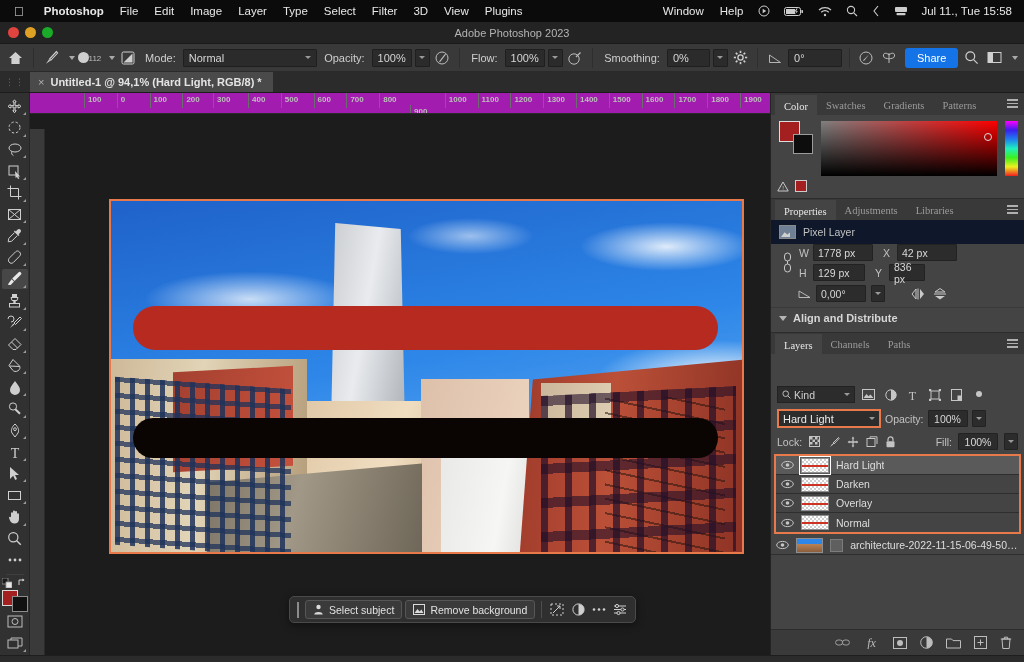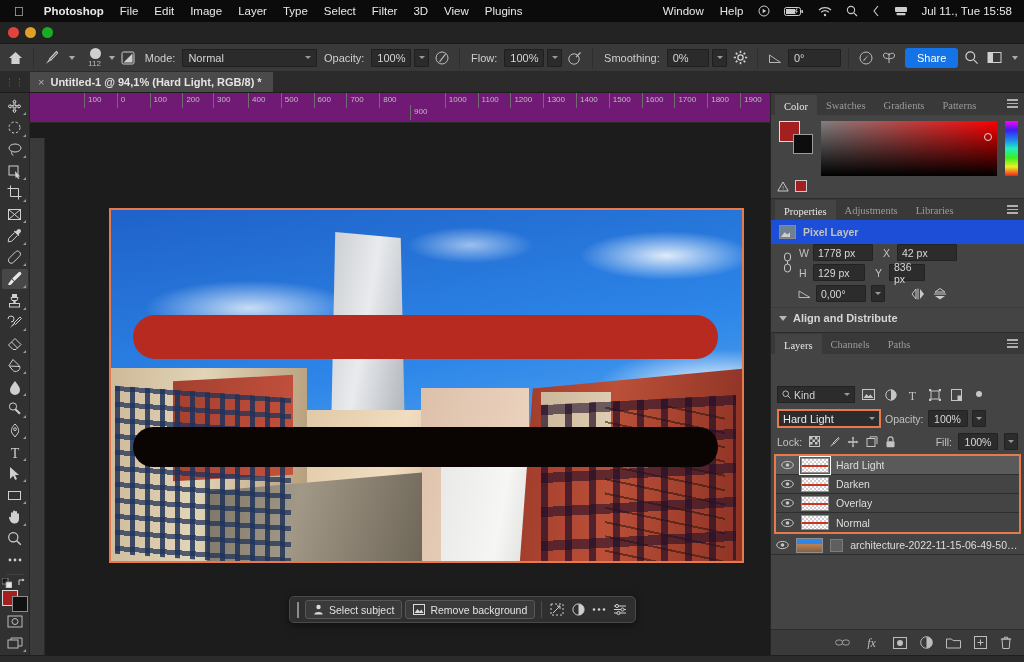--- a/index.html
+++ b/index.html
@@ -47,21 +47,21 @@
   }
   .obsep { width: 1px; height: 20px; background: #2e2e2e; margin: 0 4px; }
   .ob-ico { width: 22px; height: 22px; display: flex; align-items: center; justify-content: center; color: #c9c9c9; }
   .ob-lbl { color: #cfcfcf; font-size: 11px; padding: 0 4px; }
   .ob-field {
     background: #2b2b2b; border: 1px solid #1f1f1f; height: 18px; color: #d6d6d6;
     display: flex; align-items: center; padding: 0 5px; font-size: 11px; border-radius: 1px;
   }
   .caret { width: 0; height: 0; border-left: 3.5px solid transparent; border-right: 3.5px solid transparent; border-top: 4px solid #a9a9a9; margin-left: 5px; }
   .caret-sm { width: 0; height: 0; border-left: 3px solid transparent; border-right: 3px solid transparent; border-top: 3.5px solid #9a9a9a; }
-  .brush-preview { display: flex; flex-direction: column; align-items: flex-end; justify-content: center; width: 26px; }
+  .brush-preview { display: flex; flex-direction: row; align-items: flex-end; justify-content: center; width: 26px; }
   .brush-dot { width: 11px; height: 11px; border-radius: 50%; background: #cfcfcf; }
   .brush-num { font-size: 8px; color: #bdbdbd; line-height: 9px; }
   #share-btn {
     background: #1473e6; color: #fff; font-size: 11px; height: 20px; border-radius: 3px;
     padding: 0 12px; display: flex; align-items: center; font-weight: 500;
   }
 
   
   #tabbar { height: 21px; background: #2b2b2b; display: flex; align-items: flex-end; border-bottom: 1px solid #1c1c1c; }
   #tabbar .grip { width: 30px; height: 21px; display:flex; align-items:center; justify-content:center; color: #6a6a6a; font-size: 9px; letter-spacing:1px;}
@@ -79,21 +79,21 @@
   .tool { width: 26px; height: 25px; display: flex; align-items: center; justify-content: center; position: relative; color: #cfcfcf; margin-bottom: 1px; }
   .tool.active { background: #474747; border-radius: 2px; color: #fff; }
   .tool .tri { position: absolute; right: 1.5px; bottom: 1.5px; width: 0; height: 0; border-left: 3px solid transparent; border-bottom: 3px solid #9c9c9c; }
   .toolsep { width: 18px; height: 1px; background: #3e3e3e; margin: 3px 0; }
   .swatches { position: relative; width: 26px; height: 26px; margin-top: 2px; }
   .sw-fg { position: absolute; left: 0; top: 0; width: 16px; height: 16px; background: #a42020; border: 1px solid #d8d8d8; }
   .sw-bg { position: absolute; right: 0; bottom: 0; width: 16px; height: 16px; background: #111; border: 1px solid #8c8c8c; }
 
   
   #canvasarea { flex: 1; display: flex; flex-direction: column; background: #1c1c1c; position: relative; }
-  #ruler-h { height: 30px; background: #701a75; position: relative; border-bottom: 1px solid #2a2a2a; overflow: hidden; }
+  #ruler-h { height: 21px; background: #a21caf; position: relative; border-bottom: 1px solid #2a2a2a; overflow: hidden; font-weight: bold; }
   .rtick { position: absolute; top: 0; height: 15px; font-size: 8px; color: #bdbdbd; padding-left: 3px; border-left: 1px solid #6d6d6d; line-height: 13px; }
   #ruler-v { position: absolute; left: 0; top: 15px; bottom: 0; width: 15px; background: #3a3a3a; border-right: 1px solid #2a2a2a; }
   #canvas-wrap { flex: 1; position: relative; overflow: hidden; background: #1c1c1c; }
   #artboard {
     position: absolute; left: 79px; top: 85px; width: 635px; height: 355px;
     border: 2px solid #e8794b; background: #1c6fd4; overflow: hidden;
   }
   
   .sky { position: absolute; inset: 0;
     background:
@@ -141,21 +141,21 @@
   .spectrum { flex: 1; height: 55px; position: relative;
     background: linear-gradient(to top, #000 0%, rgba(0,0,0,0) 100%), linear-gradient(to right, #808080 0%, #ff0000 100%); }
   .spectrum .picker { position: absolute; right: 5px; top: 12px; width: 8px; height: 8px; border: 1px solid #ddd; border-radius: 50%; }
   .huebar { width: 13px; height: 55px; background: linear-gradient(to bottom,#ff00ff,#3b1fef,#1f7fef,#1fefbf,#3bef1f,#efef1f,#ef1f1f); }
   .alertrow { display: flex; align-items: center; gap: 6px; margin-top: 4px; }
   .oog { width: 12px; height: 12px; background: #a42020; border: 1px solid #ccc; }
 
   
   .sectionhdr { display: flex; align-items: center; gap: 6px; font-size: 11px; color: #d6d6d6; font-weight: bold; padding: 4px 8px; }
   .chev { width: 0;height: 0;border-left: 4px solid transparent;border-right: 4px solid transparent;border-top: 5px solid #b5b5b5; }
-  .pl-row { display: flex; align-items: center; gap: 7px; padding: 5px 8px; background: #1d4ed8; font-weight: bold; }
+  .pl-row { display: flex; align-items: center; gap: 7px; padding: 5px 8px; background: #0f172a; }
   .pl-thumb { width: 17px; height: 14px; background: #6f7f94; border: 1px solid #8a8a8a; position: relative; overflow: hidden; }
   .pl-thumb:after { content:''; position:absolute; left:1px; bottom:1px; width:9px;height:6px;background:#cfcfcf; clip-path: polygon(0 100%,40% 20%,70% 60%,100% 25%,100% 100%); }
   .prop-field { background: #2c2c2c; border: 1px solid #222; height: 17px; color: #d8d8d8; font-size: 10.5px;
     display: flex; align-items: center; padding: 0 4px; border-radius: 1px; }
   .lbl-sm { font-size: 10.5px; color: #c2c2c2; }
   .linkchain { width: 16px; height: 26px; display: flex; align-items: center; justify-content: center; color: #c9c9c9; }
 
   
   .filterbar { display: flex; align-items: center; gap: 5px; padding: 4px 6px; margin-top: 28px; }
   .kind-sel { width: 78px; height: 17px; background: #2c2c2c; border: 1px solid #222; display: flex; align-items: center; padding: 0 4px; gap: 3px; font-size: 10.5px; color: #cfcfcf; }
@@ -250,20 +250,21 @@
   </span>
   <span class="clock">Jul 11., Tue  15:58</span>
 </div>
 
 <div id="titlebar">
   <div class="traffic">
     <span class="tl r"></span>
     <span class="tl y"></span>
     <span class="tl g"></span>
   </div>
+  <div id="apptitle">Adobe Photoshop 2023</div>
 </div>
 
 <div id="optionsbar">
   <div class="ob-ico">
     <svg width="15" height="14" viewBox="0 0 15 14">
         <path d="M7.5 1 L14 7 H11.6 V13 H3.4 V7 H1 Z" fill="#d0d0d0"></path>
       </svg>
   </div>
   <div class="obsep"></div>
   <div class="ob-ico">

